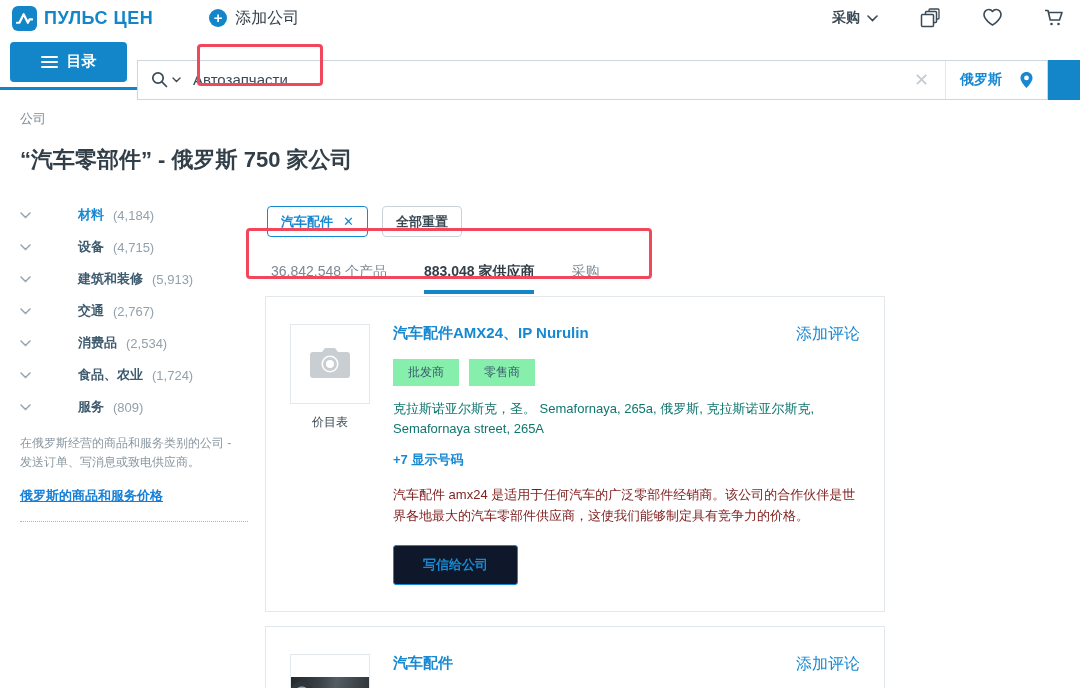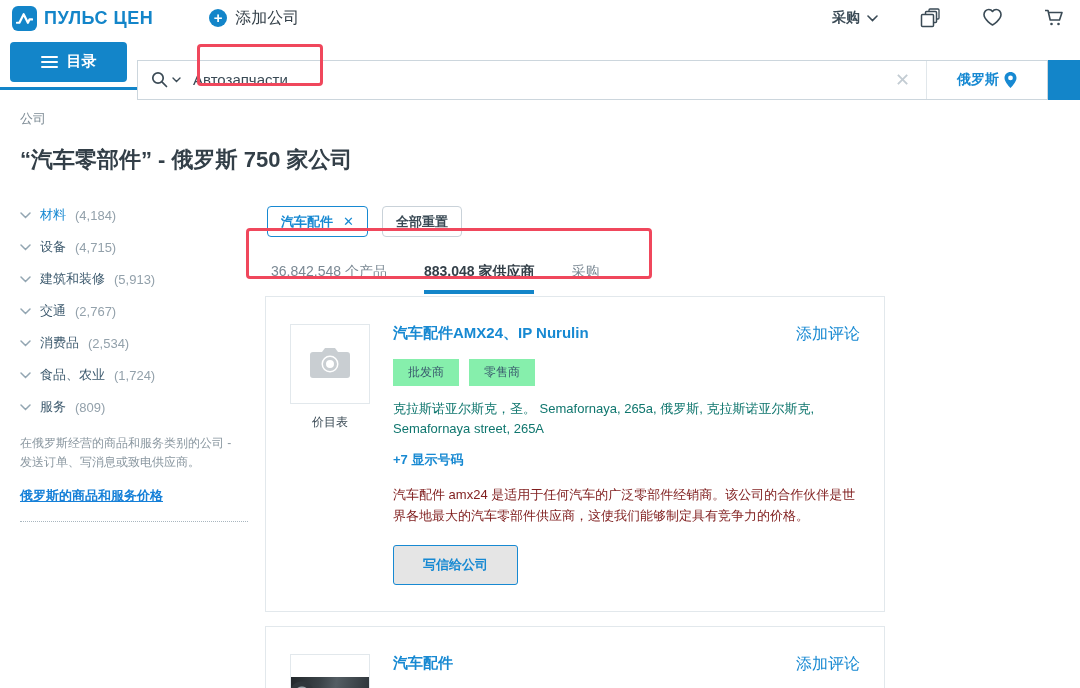--- a/index.html
+++ b/index.html
@@ -21,36 +21,36 @@
   .toolbar { height:54px; display:flex; align-items:center; padding:0 0 0 10px; border-bottom:3px solid #1385c9; }
   .catalog-btn { width:117px; height:40px; background:#1385c9; border:none; border-radius:4px; color:#fff;
     font-size:15px; font-weight:bold; display:flex; align-items:center; justify-content:center; gap:9px; cursor:pointer; }
   .burger { display:flex; flex-direction:column; gap:3px; }
   .burger span { display:block; width:17px; height:2px; background:#fff; border-radius:1px; }
   .search-wrap { flex:1; height:40px; margin-left:10px; display:flex; align-items:stretch;margin-top:36px; }
   .search-box { flex:1; border:1px solid #ccd6dd; background:#fff; display:flex; align-items:center; }
   .search-glyph { display:flex; align-items:center; gap:4px; padding:0 12px 0 13px; color:#3a4a55; cursor:pointer; }
   .search-input { border:none; outline:none; flex:1; font-size:15px; color:#3a4a55; font-family:inherit; background:transparent; }
   .clear-x { color:#c3ccd3; font-size:18px; font-weight:bold; padding:0 16px; cursor:pointer; }
-  .region { display:flex; align-items:center; gap:5px; border-left:1px solid #e1e7eb; padding:0 30px; height:100%; cursor:pointer; }
+  .region { display:flex; align-items:center; gap:18px; border-left:1px solid #e1e7eb; padding:0 14px; height:100%; cursor:pointer; }
   .region-label { color:#1789d2; font-size:14px; font-weight:bold; }
   .search-submit { width:32px; background:#1385c9; border:none; cursor:pointer; }
 
   
   .page { padding:20px 20px 0 20px; }
   .breadcrumb { color:#7d8b95; font-size:13px; }
   .page-title { margin-top:17px; font-size:22px; font-weight:bold; color:#333f48; }
   .main { display:flex; margin-top:31px; }
 
   
   .sidebar { width:245px; flex:none; }
   .cat-list { list-style:none; }
   .cat-item { display:flex; align-items:center; gap:9px; margin-bottom:14px; cursor:pointer; }
   .cat-chev { color:#93a6b2; flex:none; display:flex; }
-  .cat-label { font-size:13px; font-weight:normal; color:#3d5a6e; }
+  .cat-label { font-size:13px; font-weight:bold; color:#3d5a6e;margin-left:38px; }
   .cat-item.first .cat-label { color:#1789d2; }
   .cat-count { font-size:13px; color:#93a1ab; }
   .sidebar-note { margin-top:18px; font-size:12px; line-height:1.55; color:#8a97a0; width:225px; }
   .sidebar-link { display:inline-block; margin-top:16px; font-size:13px; font-weight:bold; color:#1680d8; text-decoration:underline; cursor:pointer; }
   .sidebar-divider { margin-top:16px; width:228px; border-bottom:1px dotted #a9b6bf; }
 
   
   .results { flex:1; padding-left:0; }
   .chips { display:flex; gap:14px; margin-left:2px; }
   .chip { height:31px; display:flex; align-items:center; gap:10px; padding:0 13px; background:#fff;
@@ -73,21 +73,21 @@
   .price-list-label { margin-top:10px; font-size:12px; color:#3a4a55; cursor:pointer; }
   .card-body { flex:1; padding-left:13px; }
   .card-top { display:flex; align-items:flex-start; }
   .card-title { color:#1789d2; font-size:15px; font-weight:bold; cursor:pointer; }
   .add-review { margin-left:auto; color:#1789d2; font-size:16px; cursor:pointer; }
   .badges { display:flex; gap:10px; margin-top:14px; }
   .badge { background:#86efac; color:#395a6d; font-size:12px; padding:5px 15px; }
   .card-address { margin-top:13px; font-size:13px; line-height:1.5; color:#0f766e; max-width:440px; }
   .phone-link { margin-top:13px; font-size:13px; font-weight:bold; color:#1789d2; cursor:pointer; }
   .card-desc { margin-top:15px; font-size:13px; line-height:1.65; color:#7f1d1d; max-width:470px; }
-  .write-btn { margin-top:18px; height:40px; padding:0 29px; background:#e5e5e5; border:1px solid #1789d2; border-radius:3px;
+  .write-btn { margin-top:18px; height:40px; padding:0 29px; background:#0f172a; border:1px solid #1789d2; border-radius:3px;
     color:#1789d2; font-size:13px; font-weight:bold; cursor:pointer; }
 
   
   .anno { position:absolute; border:3px solid #f0475c; border-radius:4px; pointer-events:none; z-index:50; }
   .anno-search { left:197px; top:44px; width:126px; height:42px; }
   .anno-tabs { left:246px; top:228px; width:406px; height:51px; }
 </style>
 </head>
 <body>
 

